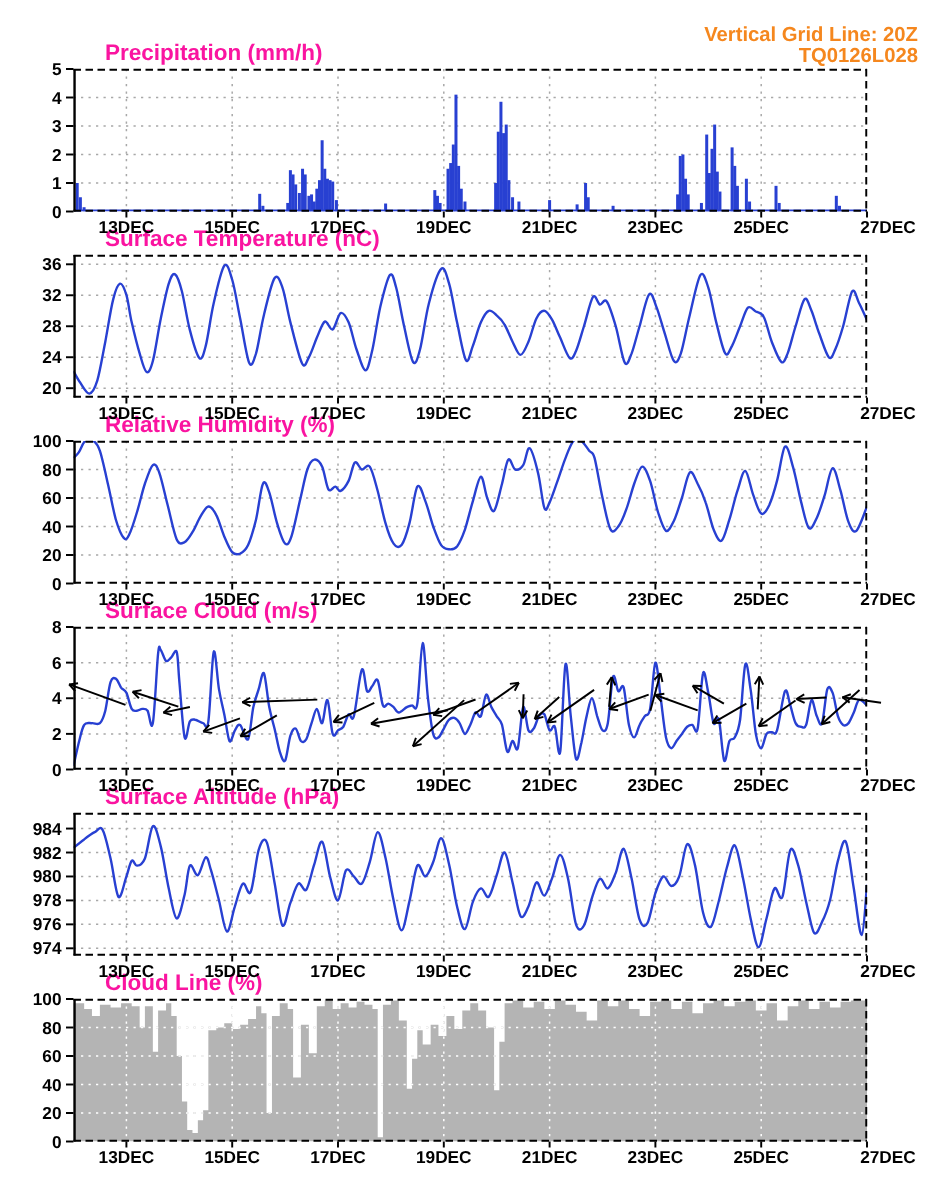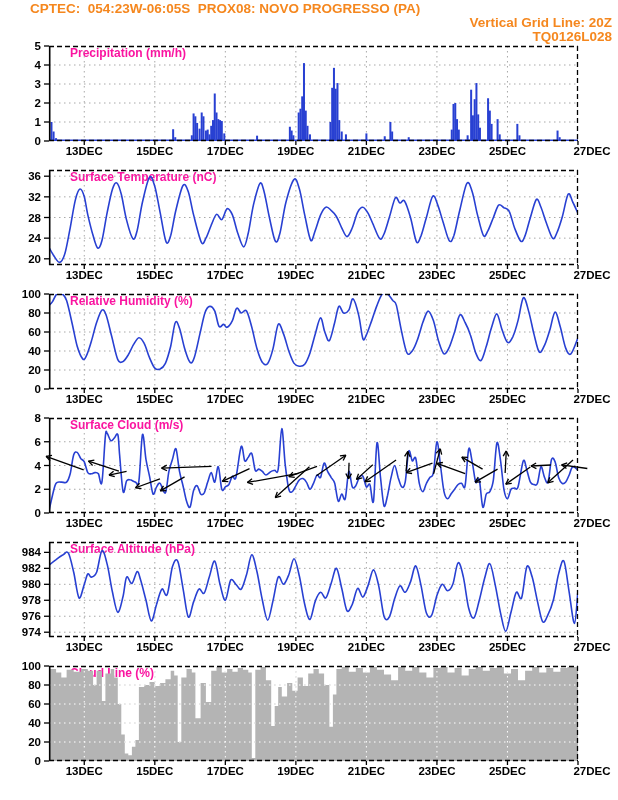--- a/index.html
+++ b/index.html
@@ -5,30 +5,29 @@
   :root{
     --orange:#f5871e; --magenta:#fa14a0; --blue:#2840d2;
     --cloud:#b4b4b4; --grid:#a8a8a8;
   }
   html,body{margin:0;padding:0;background:#fff;}
   #app{position:relative;width:618px;height:800px;background:#fff;overflow:hidden;
        font-family:"Liberation Sans",sans-serif;}
   .hdr{position:absolute;font-size:13.5px;font-weight:bold;color:var(--orange);
        white-space:pre;line-height:14px;}
   .hdr-r{text-align:center;right:6px;}
-  .ptitle{position:absolute;font-size:12px;font-weight:bold;color:var(--magenta);
-          white-space:pre;margin-top:19px;}
+  .ptitle{position:absolute;font-size:15px;font-weight:bold;color:var(--magenta);
+          white-space:pre;}
   svg{position:absolute;top:0;left:0;}
   text{font-family:"Liberation Sans",sans-serif;font-weight:bold;fill:#000;}
 </style>
 </head>
 <body>
 
 <div id="app">
-  <div class="hdr" style="left:30px;top:2px">CPTEC:  054:23W-06:05S  PROX08: NOVO PROGRESSO (PA)</div>
   <div class="hdr hdr-r" style="top:16px">Vertical Grid Line: 20Z</div>
   <div class="hdr hdr-r" style="top:30px">TQ0126L028</div>
 
   <div class="ptitle" style="left:70px;top:27px">Precipitation (mm/h)</div>
   <div class="ptitle" style="left:70px;top:151px">Surface Temperature (nC)</div>
   <div class="ptitle" style="left:70px;top:275px">Relative Humidity (%)</div>
   <div class="ptitle" style="left:70px;top:399px">Surface Cloud (m/s)</div>
   <div class="ptitle" style="left:70px;top:523px">Surface Altitude (hPa)</div>
   <div class="ptitle" style="left:70px;top:647px">Cloud Line (%)</div>
 

